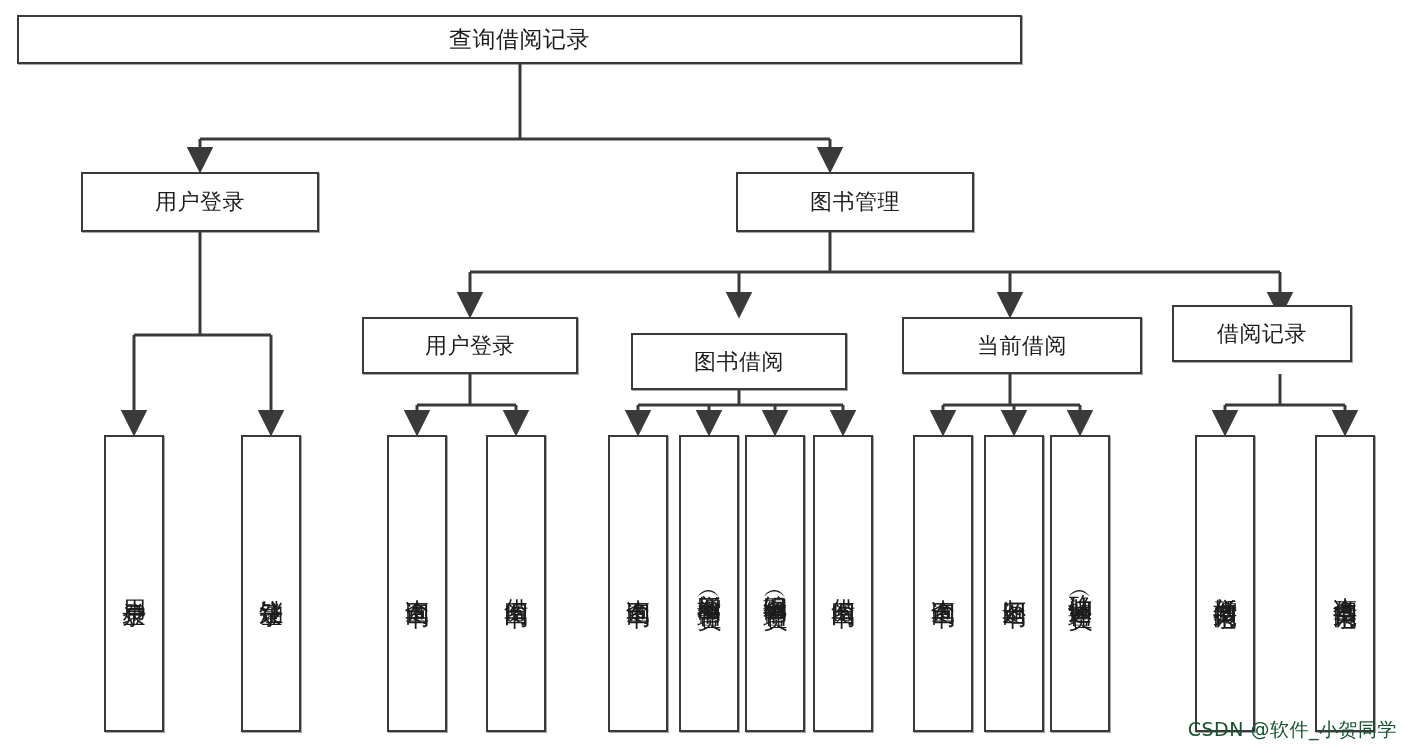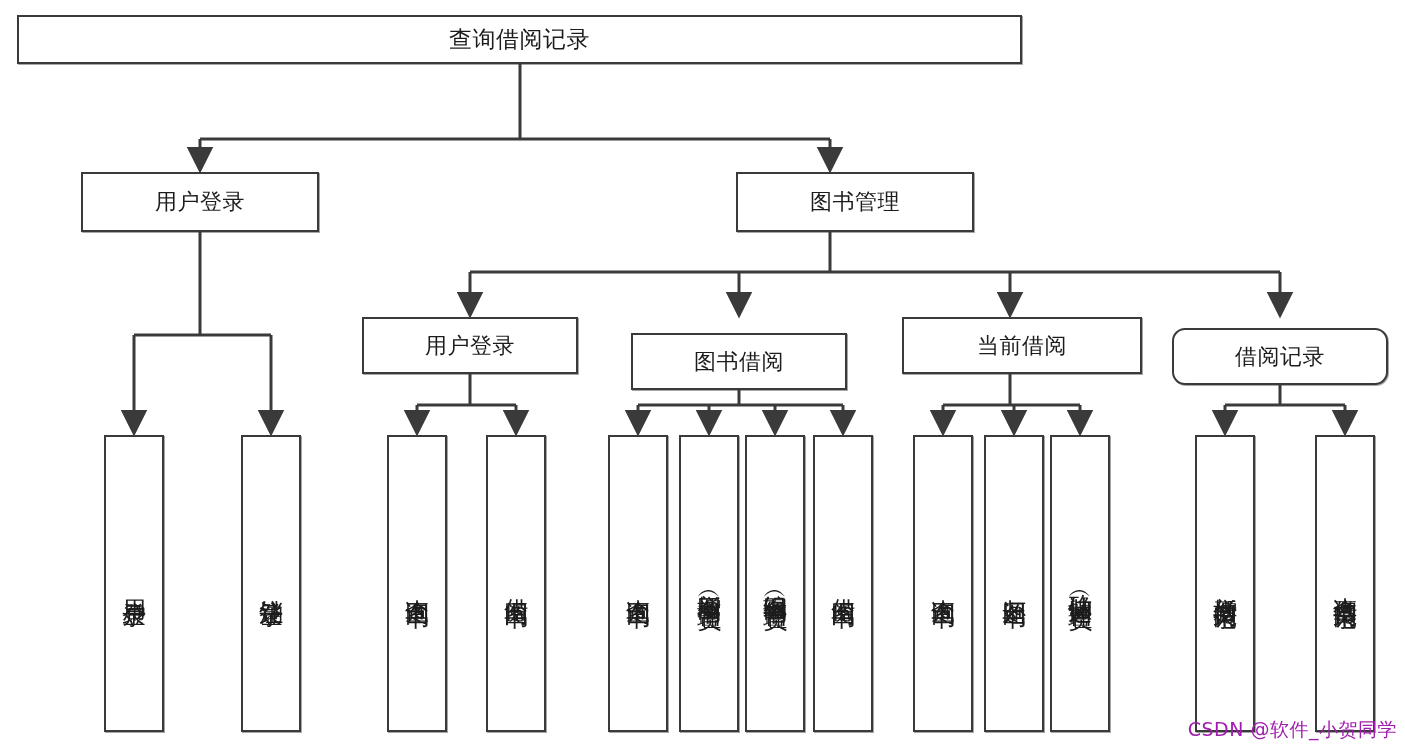--- a/index.html
+++ b/index.html
@@ -62,21 +62,21 @@
     line-height: 1.02;
     letter-spacing: 2px;
     white-space: pre;
     max-height: 100%;
   }
   #watermark {
     position: absolute;
     right: 8px;
     bottom: 4px;
     font-size: 19px;
-    color: #a21caf;
+    color: #14532d;
     letter-spacing: 0.5px;
     user-select: none;
     white-space: nowrap;
   }
 </style>
 </head>
 <body>
 
 <div id="diagram-canvas">
 
@@ -135,21 +135,21 @@
       </div>
       <div class="node level-2" style="left: 362px; top: 317px; width: 216px; height: 57px;">
         <span class="label">用户登录</span>
       </div>
       <div class="node level-2" style="left: 631px; top: 333px; width: 216px; height: 57px;">
         <span class="label">图书借阅</span>
       </div>
       <div class="node level-2" style="left: 902px; top: 317px; width: 240px; height: 57px;">
         <span class="label">当前借阅</span>
       </div>
-      <div class="node level-2" style="left: 1172px; top: 328px; width: 216px; height: 57px; border-radius: 13px;">
+      <div class="node level-2" style="left: 1172px; top: 305px; width: 180px; height: 57px;">
         <span class="label">借阅记录</span>
       </div>
       <div class="node leaf" style="left: 104px; top: 435px; width: 60px; height: 297px;">
         <span class="label">用户登录</span>
       </div>
       <div class="node leaf" style="left: 241px; top: 435px; width: 60px; height: 297px;">
         <span class="label">注销登录</span>
       </div>
       <div class="node leaf" style="left: 387px; top: 435px; width: 60px; height: 297px;">
         <span class="label">查询图书</span>

